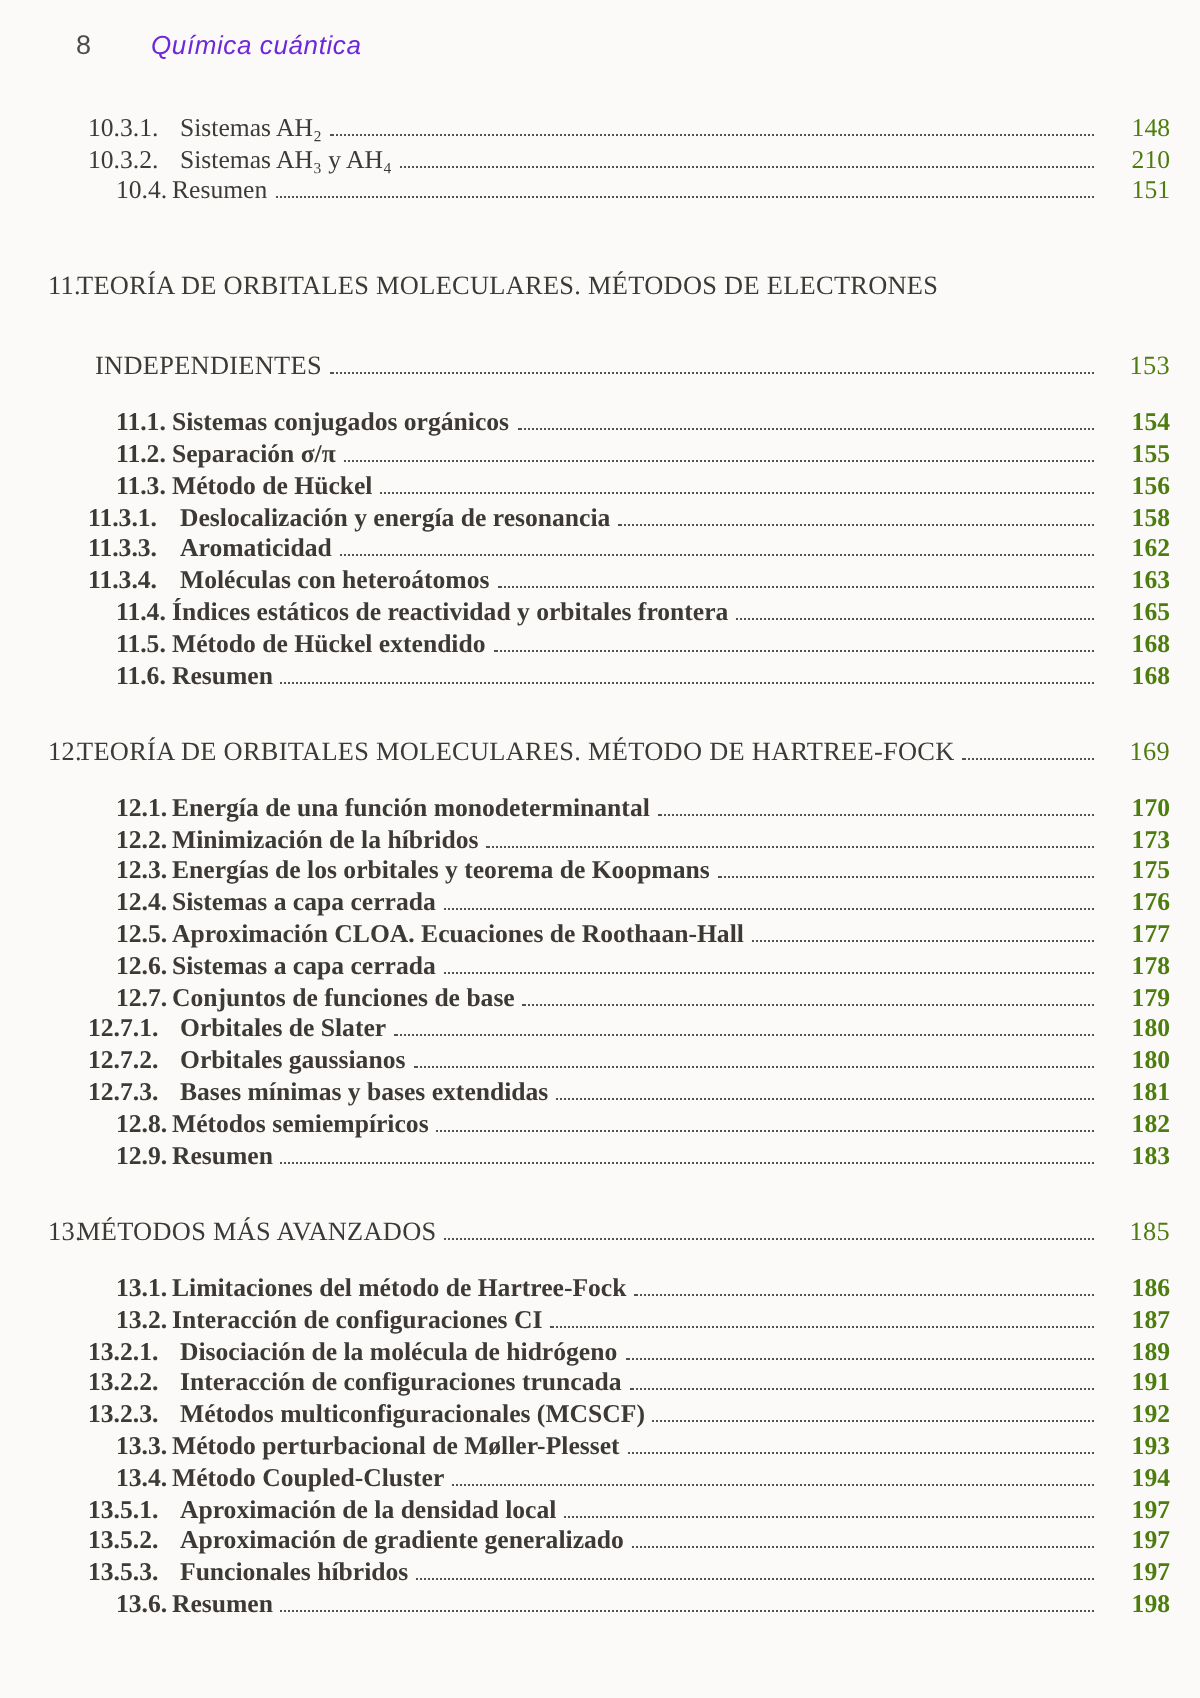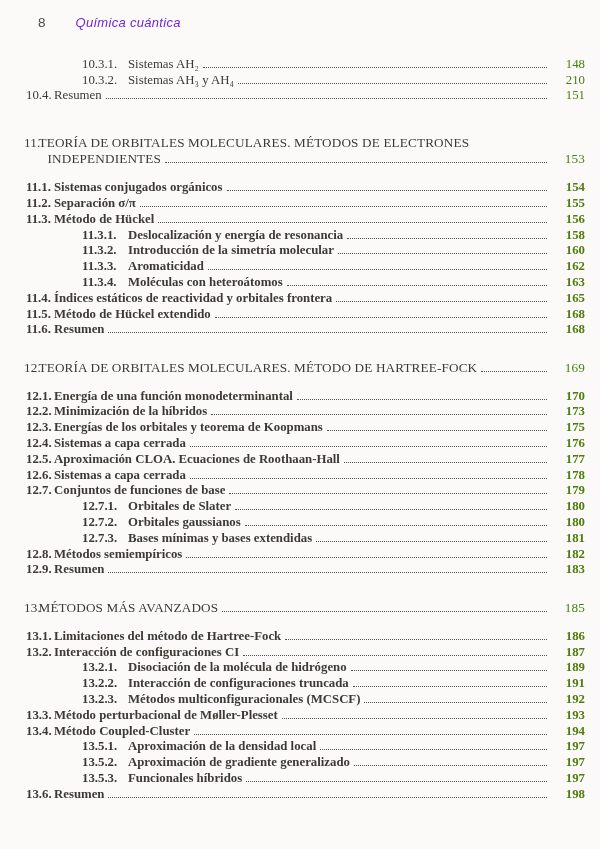--- a/index.html
+++ b/index.html
@@ -28,23 +28,23 @@
   .tline {
     display:flex; align-items:flex-end;
     height:15.8px;
     font-size:12.8px; line-height:14px;
     padding-right:15px; box-sizing:border-box;
     white-space:nowrap;
   }
   .heading-block .tline { height:16.5px; font-size:13.2px; letter-spacing:0.15px; }
 
   .l1 { padding-left:24px; }
-  .l2 { padding-left:26px; }
-  .l3 { padding-left:82px; }
-  .hcont { padding-left:47.5px; }
+  .l2 { padding-left:58px; }
+  .l3 { padding-left:44px; }
+  .hcont { padding-left:47.5px;margin-top:24px; }
 
   .num  { flex:none; }
   .l1 .num, .heading-block .num { width:14.5px; }
   .l2 .num { width:28px; }
   .l3 .num { width:46px; }
   .label { flex:none; }
 
   .dots {
     flex:1 1 auto;
     border-bottom:1.6px dotted #57524d;
@@ -116,26 +116,20 @@
           <span class="dots"></span>
           <span class="pg">156</span>
         </div>
         <div class="tline l3">
           <span class="num">11.3.1.</span>
           <span class="label">Deslocalización y energía de resonancia</span>
           <span class="dots"></span>
           <span class="pg">158</span>
         </div>
         <div class="tline l3">
-          <span class="num">11.3.2.</span>
-          <span class="label">Introducción de la simetría molecular</span>
-          <span class="dots"></span>
-          <span class="pg">160</span>
-        </div>
-        <div class="tline l3">
           <span class="num">11.3.3.</span>
           <span class="label">Aromaticidad</span>
           <span class="dots"></span>
           <span class="pg">162</span>
         </div>
         <div class="tline l3">
           <span class="num">11.3.4.</span>
           <span class="label">Moléculas con heteroátomos</span>
           <span class="dots"></span>
           <span class="pg">163</span>

